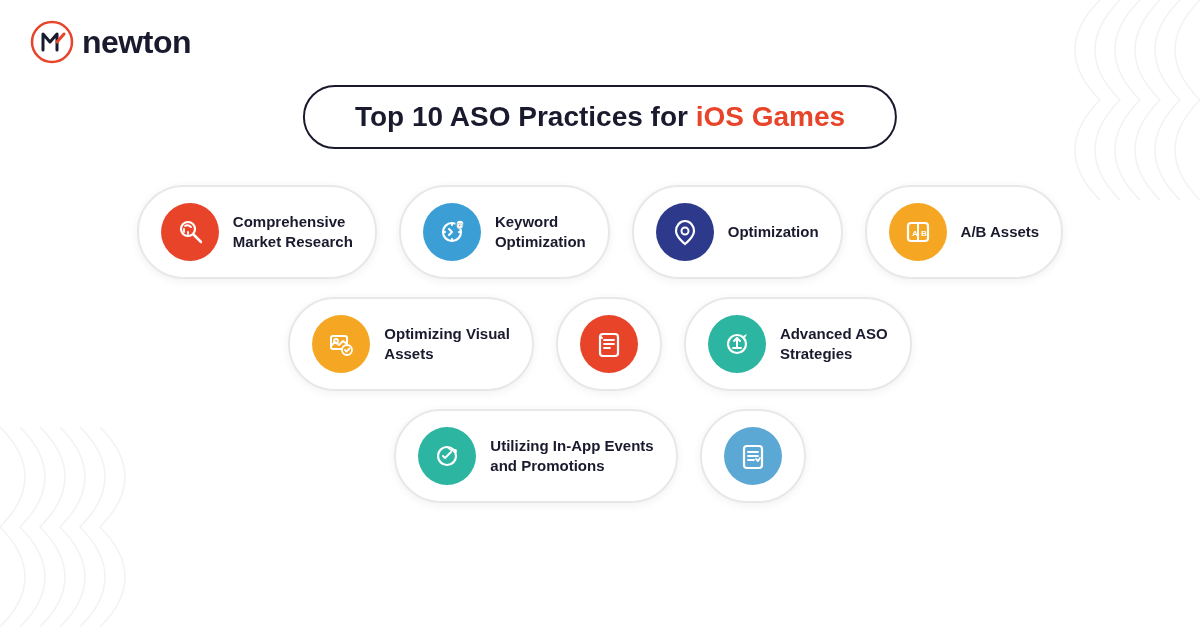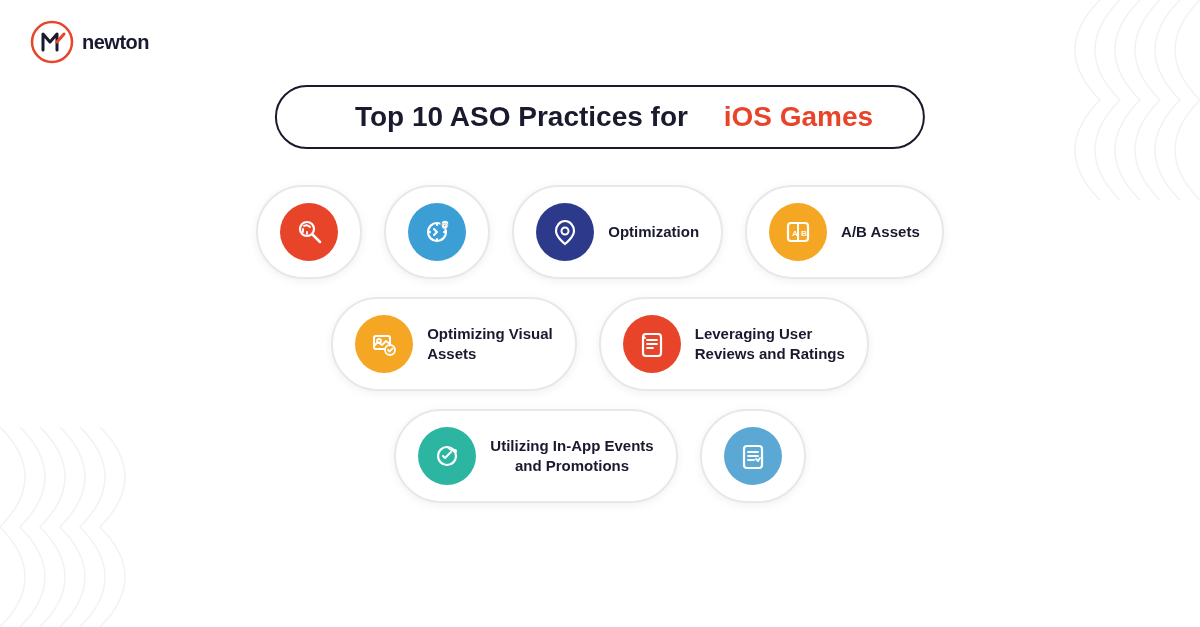--- a/index.html
+++ b/index.html
@@ -43,21 +43,21 @@
       align-items: center;
       gap: 8px;
     }
 
     .logo-icon {
       width: 44px;
       height: 44px;
     }
 
     .logo-text {
-      font-size: 20px;
+      font-size: 32px;
       font-weight: 700;
       color: #1a1a2e;
       letter-spacing: -0.5px;
     }
 
     
     .title-container {
       position: absolute;
       top: 85px;
       left: 50%;
@@ -65,21 +65,20 @@
       border: 2px solid #1a1a2e;
       border-radius: 40px;
       padding: 14px 50px;
       white-space: nowrap;
     }
 
     .title-text {
       font-size: 28px;
       font-weight: 800;
       color: #1a1a2e;
-      margin-left: 28px;
     }
 
     .title-highlight {
       color: #e8442a;
       text-align: center;
     }
 
     
     .grid-container {
       position: absolute;
@@ -135,21 +134,21 @@
     .icon-orange2 { background: #f5a623; }
     .icon-crimson { background: #e8442a; }
     .icon-teal { background: #2cb5a0; }
     .icon-teal2 { background: #2cb5a0; }
     .icon-darkblue { background: #3a4a9e; }
     .icon-lightblue { background: #5ba8d4; }
 
     
     .row1 .card { max-width: 255px; }
     .row2 .card { max-width: 330px; justify-content: flex-end; }
-    .row3 .card { max-width: 360px; text-align: center; }
+    .row3 .card { max-width: 360px; }
 
     .row1 { gap: 22px; }
     .row2 { gap: 22px; }
     .row3 { gap: 22px; }
   </style>
 </head>
 <body>
 
 <svg class="wave-decoration" viewBox="0 0 200 200" xmlns="http://www.w3.org/2000/svg">
   <g stroke="#aaa" stroke-width="1.5" fill="none">
@@ -193,32 +192,34 @@
     <div class="card">
       <div class="card-icon icon-red">
         <svg width="32" height="32" viewBox="0 0 32 32" fill="none" xmlns="http://www.w3.org/2000/svg">
           <circle cx="14" cy="13" r="7" stroke="white" stroke-width="2.2" fill="none"></circle>
           <line x1="19.5" y1="18.5" x2="27" y2="26" stroke="white" stroke-width="2.5" stroke-linecap="round"></line>
           <path d="M11 10 Q14 8 17 11" stroke="white" stroke-width="1.8" fill="none" stroke-linecap="round"></path>
           <path d="M10 13 L10 16" stroke="white" stroke-width="1.8" stroke-linecap="round"></path>
           <path d="M14 16 L14 18" stroke="white" stroke-width="1.8" stroke-linecap="round"></path>
         </svg>
       </div>
+      <span class="card-label">Comprehensive<br>Market Research</span>
     </div>
 
     <div class="card">
       <div class="card-icon icon-blue">
         <svg width="32" height="32" viewBox="0 0 32 32" fill="none" xmlns="http://www.w3.org/2000/svg">
           <circle cx="16" cy="16" r="9" stroke="white" stroke-width="2.2" fill="none"></circle>
           <path d="M16 7 L16 9 M16 23 L16 25 M7 16 L9 16 M23 16 L25 16" stroke="white" stroke-width="2" stroke-linecap="round"></path>
           <path d="M13 13 L16 16 L13 19" stroke="white" stroke-width="2" fill="none" stroke-linecap="round" stroke-linejoin="round"></path>
           <circle cx="24" cy="8" r="4" fill="white" stroke="#3b9fd6" stroke-width="1.5"></circle>
           <text x="24" y="12" text-anchor="middle" font-size="6" fill="#3b9fd6" font-weight="bold">🕐</text>
         </svg>
       </div>
+      <span class="card-label">Keyword<br>Optimization</span>
     </div>
 
     <div class="card">
       <div class="card-icon icon-navy">
         <svg width="32" height="32" viewBox="0 0 32 32" fill="none" xmlns="http://www.w3.org/2000/svg">
           <path d="M16 5 C11 5 7 9.5 7 15 C7 21 16 28 16 28 C16 28 25 21 25 15 C25 9.5 21 5 16 5Z" stroke="white" stroke-width="2.2" fill="none"></path>
           <circle cx="16" cy="15" r="3.5" stroke="white" stroke-width="2" fill="none"></circle>
         </svg>
       </div>
       <span class="card-label">Optimization</span>
@@ -256,23 +257,34 @@
     <div class="card">
       <div class="card-icon icon-crimson">
         <svg width="32" height="32" viewBox="0 0 32 32" fill="none" xmlns="http://www.w3.org/2000/svg">
           <rect x="7" y="6" width="18" height="22" rx="3" stroke="white" stroke-width="2.2" fill="none"></rect>
           <line x1="11" y1="12" x2="21" y2="12" stroke="white" stroke-width="1.8" stroke-linecap="round"></line>
           <line x1="11" y1="16" x2="21" y2="16" stroke="white" stroke-width="1.8" stroke-linecap="round"></line>
           <line x1="11" y1="20" x2="17" y2="20" stroke="white" stroke-width="1.8" stroke-linecap="round"></line>
           <path d="M8 10 L8 8 M8 10 L10 10" stroke="white" stroke-width="1.5" fill="none"></path>
         </svg>
       </div>
-      <span class="card-label">Leveraging User<br>Reviews and Ratings</span>
-    </div>
-
+    </div>
+
+    <div class="card">
+      <div class="card-icon icon-teal">
+        <svg width="32" height="32" viewBox="0 0 32 32" fill="none" xmlns="http://www.w3.org/2000/svg">
+          <circle cx="16" cy="16" r="9" stroke="white" stroke-width="2.2" fill="none"></circle>
+          <path d="M13 13 L16 10 L19 13" stroke="white" stroke-width="2" fill="none" stroke-linecap="round" stroke-linejoin="round"></path>
+          <path d="M16 10 L16 20" stroke="white" stroke-width="2" stroke-linecap="round"></path>
+          <path d="M12 20 L20 20" stroke="white" stroke-width="2" stroke-linecap="round"></path>
+          <path d="M22 8 L26 6 L24 10 Z" fill="white"></path>
+        </svg>
+      </div>
+      <span class="card-label">Advanced ASO<br>Strategies</span>
+    </div>
 
   </div>
 
   <div class="grid-row row3">
 
     <div class="card">
       <div class="card-icon icon-teal2">
         <svg width="32" height="32" viewBox="0 0 32 32" fill="none" xmlns="http://www.w3.org/2000/svg">
           <circle cx="16" cy="16" r="9" stroke="white" stroke-width="2.2" fill="none"></circle>
           <path d="M12 16 L14 18 L20 12" stroke="white" stroke-width="2" stroke-linecap="round" stroke-linejoin="round" fill="none"></path>

